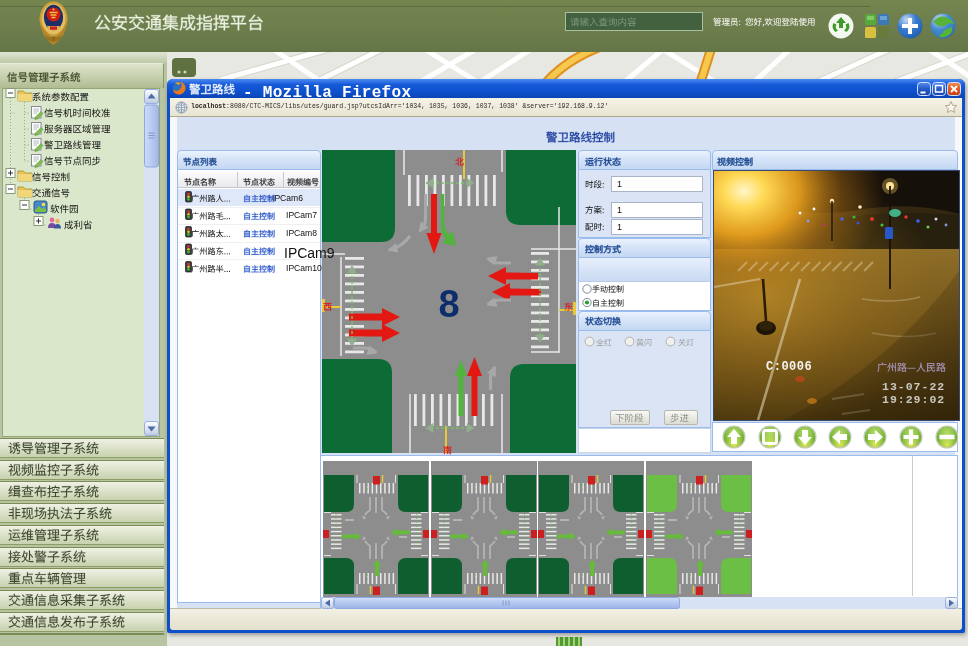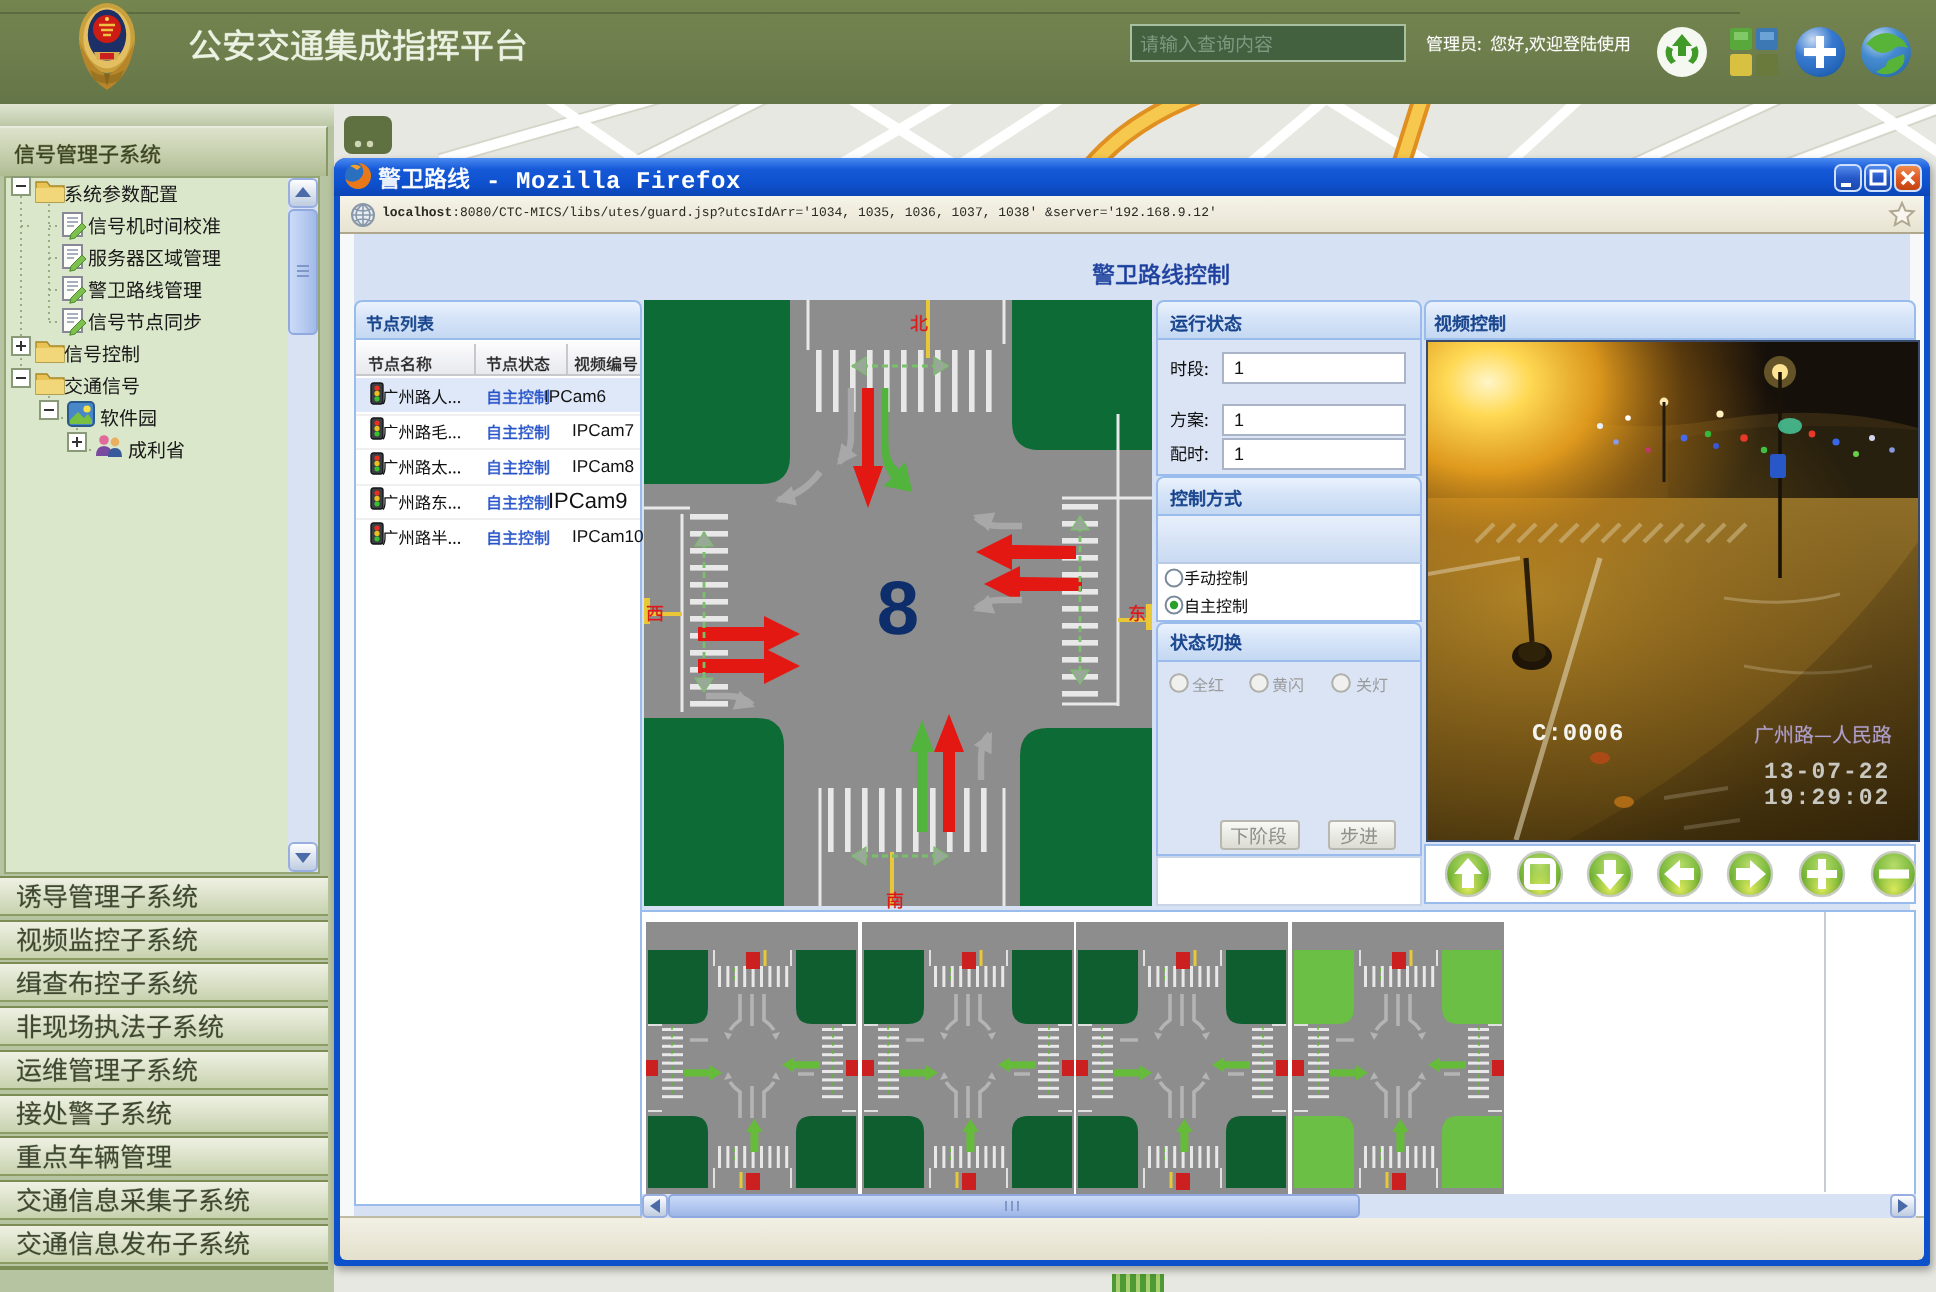--- a/index.html
+++ b/index.html
@@ -197,21 +197,21 @@
 <div class="abs" style="left:0;top:589.9px;width:164px;height:20px;z-index:3;background:linear-gradient(180deg,#eff1e3 0%,#dde3cc 45%,#c7d2ae 100%);border-top:1.5px solid #7d8b55;border-bottom:1px solid #8d9b65"></div>
 <div class="abs" style="left:0;top:611.6px;width:164px;height:20px;z-index:3;background:linear-gradient(180deg,#eff1e3 0%,#dde3cc 45%,#c7d2ae 100%);border-top:1.5px solid #7d8b55;border-bottom:1px solid #8d9b65"></div>
 <div class="abs" style="left:0;top:633.3px;width:164px;height:2px;z-index:3;background:#7d8b55"></div>
 <div class="abs" style="left:167px;top:79px;width:798px;height:554px;z-index:10;background:#0c50cc;border-radius:6px 6px 2px 2px;box-shadow:1px 2px 4px rgba(0,0,0,.35)"></div>
 <div class="abs" style="left:167px;top:79px;width:798px;height:19px;z-index:11;border-radius:6px 6px 0 0;background:linear-gradient(180deg,#4a8af2 0%,#1659d8 30%,#0f52d0 62%,#0a45b6 100%)"></div>
 <svg class="abs" style="left:172px;top:81px;z-index:12" width="14" height="14" viewBox="0 0 14 14">
 <circle cx="7" cy="7" r="6.5" fill="#2a6fc0"></circle>
 <path d="M7 .5 a6.5 6.5 0 1 1 -6.3 8 a5.5 5.5 0 0 0 9 -3.5 a5 5 0 0 0 -4 -5z" fill="#e87818"></path>
 <path d="M3 2 q3 -1.5 5.5 .5 l-2 1.5 q-2 -1.5 -3.5 -2z" fill="#f4a030"></path>
 </svg>
-<div class="abs" style="left:243px;top:84px;z-index:12;font-family:'Liberation Mono',monospace;font-weight:bold;font-size:12px;color:#fff;letter-spacing:.3px">- Mozilla Firefox</div>
+<div class="abs" style="left:243px;top:84px;z-index:12;font-family:'Liberation Mono',monospace;font-weight:bold;font-size:16px;color:#fff;letter-spacing:.3px">- Mozilla Firefox</div>
 <svg class="abs" style="left:917px;top:81.5px;z-index:12" width="46" height="14" viewBox="0 0 46 14">
 <defs>
       <linearGradient id="wbb" x1="0" y1="0" x2="0" y2="1">
         <stop offset="0" stop-color="#588ef0"></stop>
         <stop offset=".5" stop-color="#2558c8"></stop>
         <stop offset="1" stop-color="#1a48ac"></stop>
       </linearGradient>
 <linearGradient id="wbc" x1="0" y1="0" x2="0" y2="1">
         <stop offset="0" stop-color="#f09050"></stop>
         <stop offset=".5" stop-color="#e05a24"></stop>
@@ -244,21 +244,21 @@
 <div class="abs" style="left:237px;top:172px;width:1px;height:15px;z-index:12;background:#c8c8cc"></div>
 <div class="abs" style="left:283px;top:172px;width:1px;height:15px;z-index:12;background:#c8c8cc"></div>
 <div class="abs" style="left:178px;top:189px;width:142px;height:17px;z-index:12;background:#dfe8f8"></div>
 <div class="abs" style="left:178px;top:206.5px;width:142px;height:1px;z-index:12;background:#f0f0f0"></div>
 <div class="abs" style="left:178px;top:224px;width:142px;height:1px;z-index:12;background:#f0f0f0"></div>
 <div class="abs" style="left:178px;top:241.5px;width:142px;height:1px;z-index:12;background:#f0f0f0"></div>
 <div class="abs" style="left:178px;top:259px;width:142px;height:1px;z-index:12;background:#f0f0f0"></div>
 <div class="abs" style="left:272px;top:192.5px;z-index:12;font-size:8.6px;color:#111">IPCam6</div>
 <div class="abs" style="left:286px;top:210px;z-index:12;font-size:8.6px;color:#111">IPCam7</div>
 <div class="abs" style="left:286px;top:227.5px;z-index:12;font-size:8.6px;color:#111">IPCam8</div>
-<div class="abs" style="left:274px;top:245px;z-index:12;font-size:11px;color:#111">IPCam9</div>
+<div class="abs" style="left:284px;top:245px;z-index:12;font-size:14px;color:#111">IPCam9</div>
 <div class="abs" style="left:286px;top:262.5px;z-index:12;font-size:8.6px;color:#111">IPCam10</div>
 <svg class="abs" style="left:177px;top:0;z-index:12" width="16" height="290" viewBox="0 0 16 290">
     <g transform="translate(8.5,191.5)">
       <rect x="0" y="0" width="6" height="10.5" rx="1.2" fill="#3a3e42" stroke="#15171a" stroke-width=".7"></rect>
       <circle cx="3" cy="2.5" r="1.3" fill="#e83020"></circle>
       <circle cx="3" cy="5.2" r="1.3" fill="#e8c020"></circle>
       <circle cx="3" cy="7.9" r="1.3" fill="#38c030"></circle>
     </g>
     <g transform="translate(8.5,209)">
       <rect x="0" y="0" width="6" height="10.5" rx="1.2" fill="#3a3e42" stroke="#15171a" stroke-width=".7"></rect>

